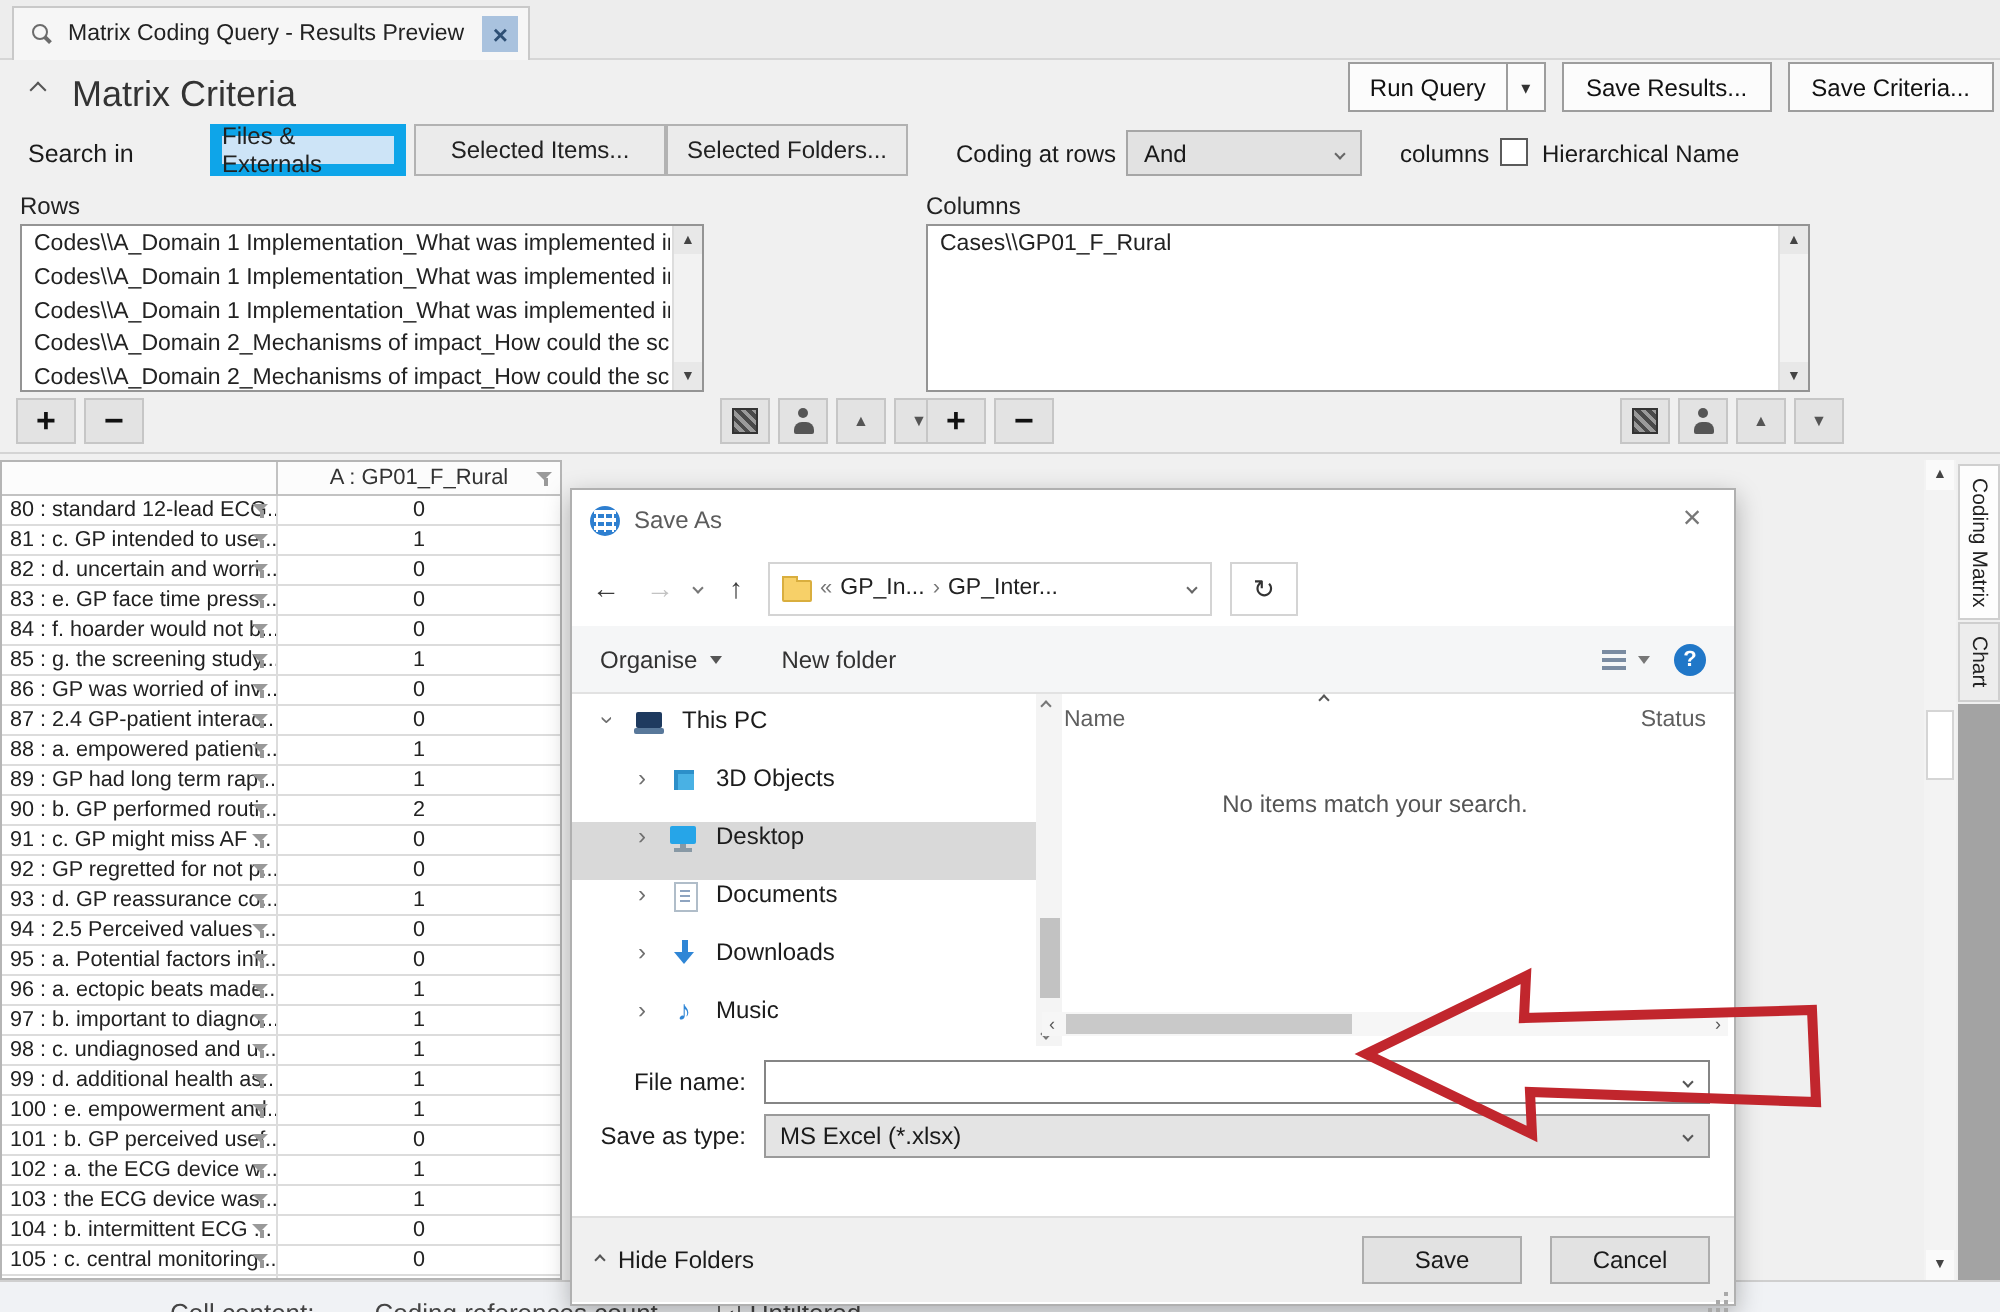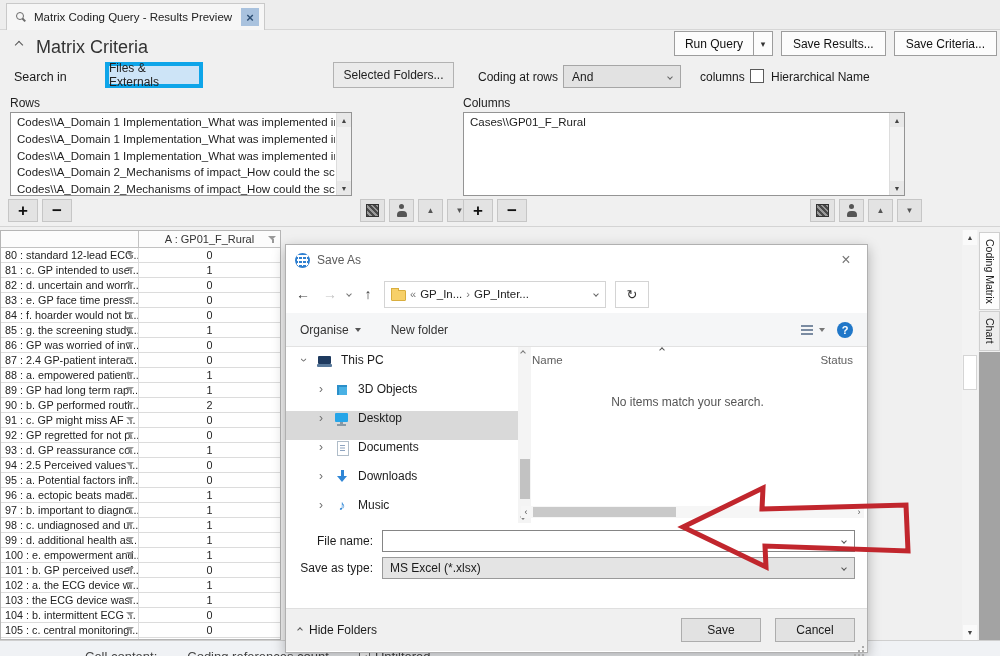--- a/index.html
+++ b/index.html
@@ -29,21 +29,21 @@
   #top-btns{position:absolute;top:31px;right:3px;display:flex;gap:8px;}
   .btn{background:#fcfcfc;border:1px solid #9d9d9d;height:25px;display:flex;align-items:center;
     padding:0 11px;font-size:12px;color:#111;}
   .split{display:flex;padding:0;}
   .split .main{padding:0 10px;display:flex;align-items:center;height:100%;}
   .split .arrow{width:19px;border-left:1px solid #9d9d9d;display:flex;align-items:center;justify-content:center;font-size:9px;color:#333;height:100%;}
   #scope-row{position:absolute;left:0;top:62px;width:1000px;height:28px;}
   #lbl-searchin{left:14px;top:8px;font-size:12.5px;}
   .scope-btn{position:absolute;top:0;height:26px;display:flex;align-items:center;justify-content:center;
     font-size:12px;background:#ebebeb;border:1px solid #b2b2b2;color:#222;}
-  .scope-btn.sel{background:#cde4f7;border:4px solid #0ea5e9;}
+  .scope-btn.sel{background:#cde4f7;border:6px solid #0ea5e9;}
   #sb1{left:105px;width:98px;}
   #sb2{left:207px;width:126px;}
   #sb3{left:333px;width:121px;}
   #lbl-codingrows{left:478px;top:8px;font-size:12px;}
   #and-combo{left:563px;top:3px;width:118px;height:23px;background:#e2e2e2;border:1px solid #a6a6a6;
     display:flex;align-items:center;padding:0 8px;font-size:12px;}
   #and-combo .caret{margin-left:auto;border-color:#666;}
   #lbl-columnsword{left:700px;top:8px;font-size:12px;}
   #hier-check{left:750px;top:7px;width:14px;height:14px;background:#fff;border:1px solid #5a5a5a;}
   #lbl-hier{left:771px;top:8px;font-size:12px;}
@@ -194,20 +194,21 @@
     <span class="main">Run Query</span>
     <span class="arrow">▾</span>
   </div>
   <div class="btn">Save Results...</div>
   <div class="btn">Save Criteria...</div>
 </div>
 
 <div id="scope-row">
   <span class="abs" id="lbl-searchin">Search in</span>
   <div class="scope-btn sel" id="sb1">Files &amp; Externals</div>
+  <div class="scope-btn" id="sb2">Selected Items...</div>
   <div class="scope-btn" id="sb3">Selected Folders...</div>
   <span class="abs" id="lbl-codingrows">Coding at rows</span>
   <div class="abs" id="and-combo">
     <span>And</span>
     <span class="caret down tiny"></span>
   </div>
   <span class="abs" id="lbl-columnsword">columns</span>
   <span class="abs" id="hier-check"></span>
   <span class="abs" id="lbl-hier">Hierarchical Name</span>
 </div>

